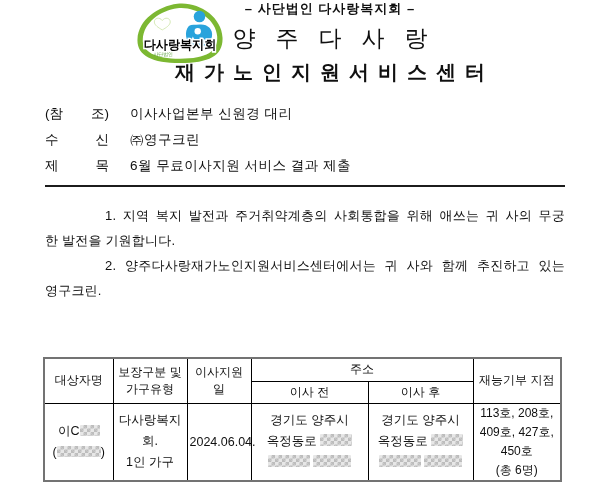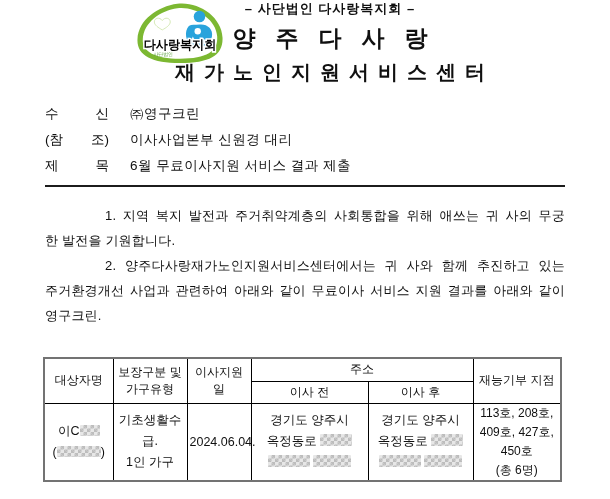--- a/index.html
+++ b/index.html
@@ -6,21 +6,21 @@
   .page {
     position:relative; width:610px; height:499px; background:#ffffff;
     font-family:"Liberation Sans","DejaVu Sans",sans-serif; color:#101010;
     overflow:hidden;
   }
 
   
   .logo { position:absolute; left:135px; top:2px; width:90px; height:62px; }
   .header-text { position:absolute; left:60px; top:0; width:540px; text-align:center; }
   .org-line { font-size:13px; font-weight:700; letter-spacing:1px; }
-  .center-name { margin-top:5px; font-size:23px; font-weight:700; letter-spacing:20px; padding-left:20px; }
+  .center-name { margin-top:5px; font-size:23px; font-weight:400; letter-spacing:20px; padding-left:20px; }
   .center-type { margin-top:5px; font-size:20px; font-weight:700; letter-spacing:9px; padding-left:9px; }
 
   
   .meta { position:absolute; left:45px; top:101px; width:520px; font-size:13.5px; }
   .meta-row { height:26px; line-height:26px; white-space:nowrap; }
   .meta-label { display:inline-block; width:64px; text-align:justify; text-align-last:justify; font-weight:400; }
   .meta-value { display:inline-block; margin-left:21px; letter-spacing:0.5px; }
 
   .rule { position:absolute; left:45px; top:185px; width:520px; height:2px; background:#1c1c1c; }
 
@@ -82,37 +82,36 @@
   </svg>
 
   <div class="header-text">
     <div class="org-line">– 사단법인 다사랑복지회 –</div>
     <div class="center-name">양주다사랑</div>
     <div class="center-type">재가노인지원서비스센터</div>
   </div>
 
   <div class="meta">
     <div class="meta-row">
-      <span class="meta-label">수 신</span><span class="meta-value">㈜영구크린</span>
+      <span class="meta-label">(참 조)</span><span class="meta-value">이사사업본부 신원경 대리</span>
     </div>
     <div class="meta-row">
-      <span class="meta-label">(참 조)</span><span class="meta-value">이사사업본부 신원경 대리</span>
+      <span class="meta-label">수 신</span><span class="meta-value">㈜영구크린</span>
     </div>
     <div class="meta-row">
       <span class="meta-label">제 목</span><span class="meta-value">6월 무료이사지원 서비스 결과 제출</span>
     </div>
   </div>
 
   <div class="rule"></div>
 
   <div class="body-text">
     <div class="line justify indent">1. 지역 복지 발전과 주거취약계층의 사회통합을 위해 애쓰는 귀 사의 무궁</div>
     <div class="line">한 발전을 기원합니다.</div>
     <div class="line justify indent">2. 양주다사랑재가노인지원서비스센터에서는 귀 사와 함께 추진하고 있는</div>
-    <div class="line justify">주거환경개선 사업과 관련하여 아래와 같이 무료이사 서비스 지원 결과를 아래와 같이</div>
     <div class="line">영구크린.</div>
   </div>
 
 
   <table class="result-table">
     <colgroup>
       <col style="width:69px">
         <col style="width:74px">
         <col style="width:64px">
       <col style="width:117px">
@@ -130,21 +129,21 @@
     <tr class="h2">
       <th>이사 전</th>
       <th>이사 후</th>
     </tr>
     <tr class="body-row">
       <td class="cell-lines">
         <div><span>이C</span><span class="redact r-name"></span></div>
         <div><span>(</span><span class="redact r-paren"></span><span>)</span></div>
       </td>
       <td class="cell-lines">
-        <div>기초생활수급.</div>
+        <div>다사랑복지회.</div>
         <div>1인 가구</div>
       </td>
       <td>2024.06.04.</td>
       <td class="cell-lines">
         <div>경기도 양주시</div>
         <div><span>옥정동로</span> <span class="redact r-road"></span></div>
         <div><span class="redact r-a"></span> <span class="redact r-b"></span></div>
       </td>
       <td class="cell-lines">
         <div>경기도 양주시</div>

